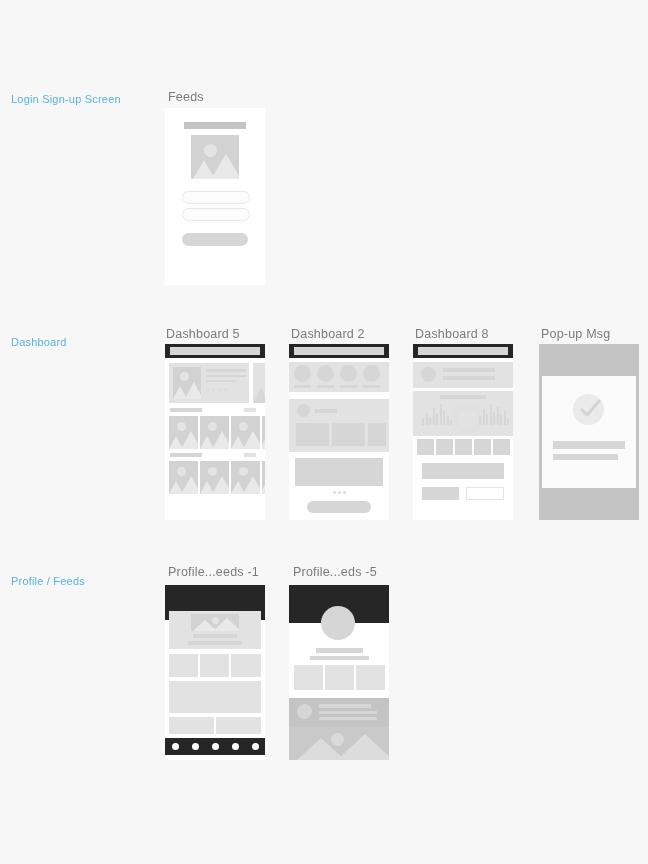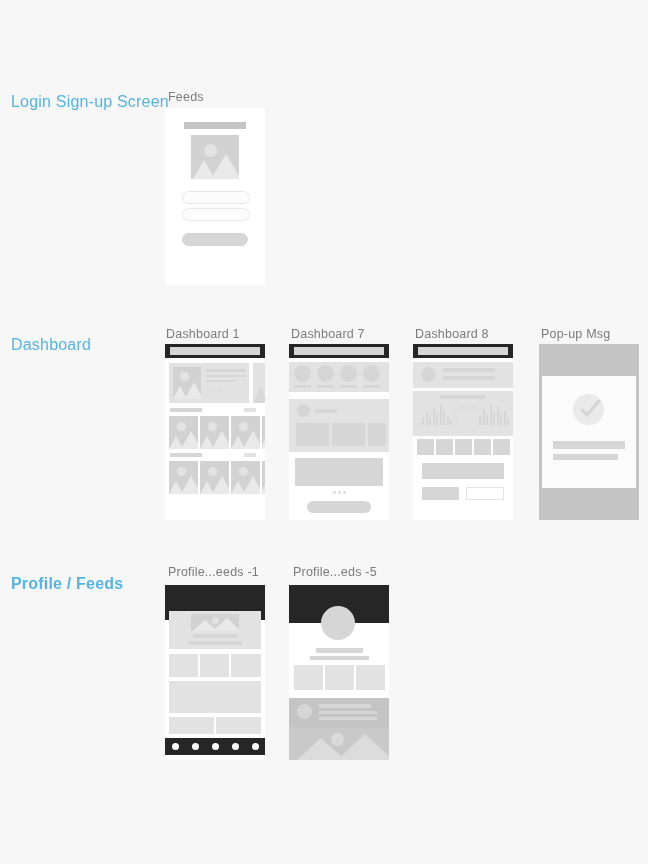--- a/index.html
+++ b/index.html
@@ -10,21 +10,21 @@
     font-family:"Liberation Sans","DejaVu Sans",sans-serif;
     overflow:hidden;
     position:relative;
   }
   .canvas{position:relative;width:648px;height:864px;}
 
   
   .section-label{
     position:absolute;
     color:#56b4e2;
-    font-size:16px;
+    font-size:11px;
     letter-spacing:.2px;
     white-space:nowrap;
   }
 
   
   .screen-title{
     position:absolute;
     color:#7b7b7b;
     font-size:12.5px;
     letter-spacing:.2px;
@@ -90,25 +90,25 @@
 
   .tri-left{position:absolute;bottom:0;width:0;height:0;border-style:solid;}
 </style>
 </head>
 <body>
 
 <div class="canvas">
 
   <div class="section-label" style="left:11px;top:93px;">Login Sign-up Screen</div>
   <div class="section-label" style="left:11px;top:336px;">Dashboard</div>
-  <div class="section-label" style="left:11px;top:575px;font-weight:bold;">Profile / Feeds</div>
+  <div class="section-label" style="left:11px;top:575px;">Profile / Feeds</div>
 
   <div class="screen-title" style="left:168px;top:90px;">Feeds</div>
-  <div class="screen-title" style="left:166px;top:327px;">Dashboard 1</div>
-  <div class="screen-title" style="left:291px;top:327px;">Dashboard 7</div>
+  <div class="screen-title" style="left:166px;top:327px;">Dashboard 5</div>
+  <div class="screen-title" style="left:291px;top:327px;">Dashboard 2</div>
   <div class="screen-title" style="left:415px;top:327px;">Dashboard 8</div>
   <div class="screen-title" style="left:541px;top:327px;">Pop-up Msg</div>
   <div class="screen-title" style="left:168px;top:565px;">Profile...eeds -1</div>
   <div class="screen-title" style="left:293px;top:565px;">Profile...eds -5</div>
 
   <div class="frame" style="left:165px;top:108px;height:177px;">
 
     <div class="bar g-mid" style="left:19px;top:14px;width:62px;height:7px;"></div>
 
     <div class="imgph" style="position:absolute;left:26px;top:27px;width:48px;height:44px;">

